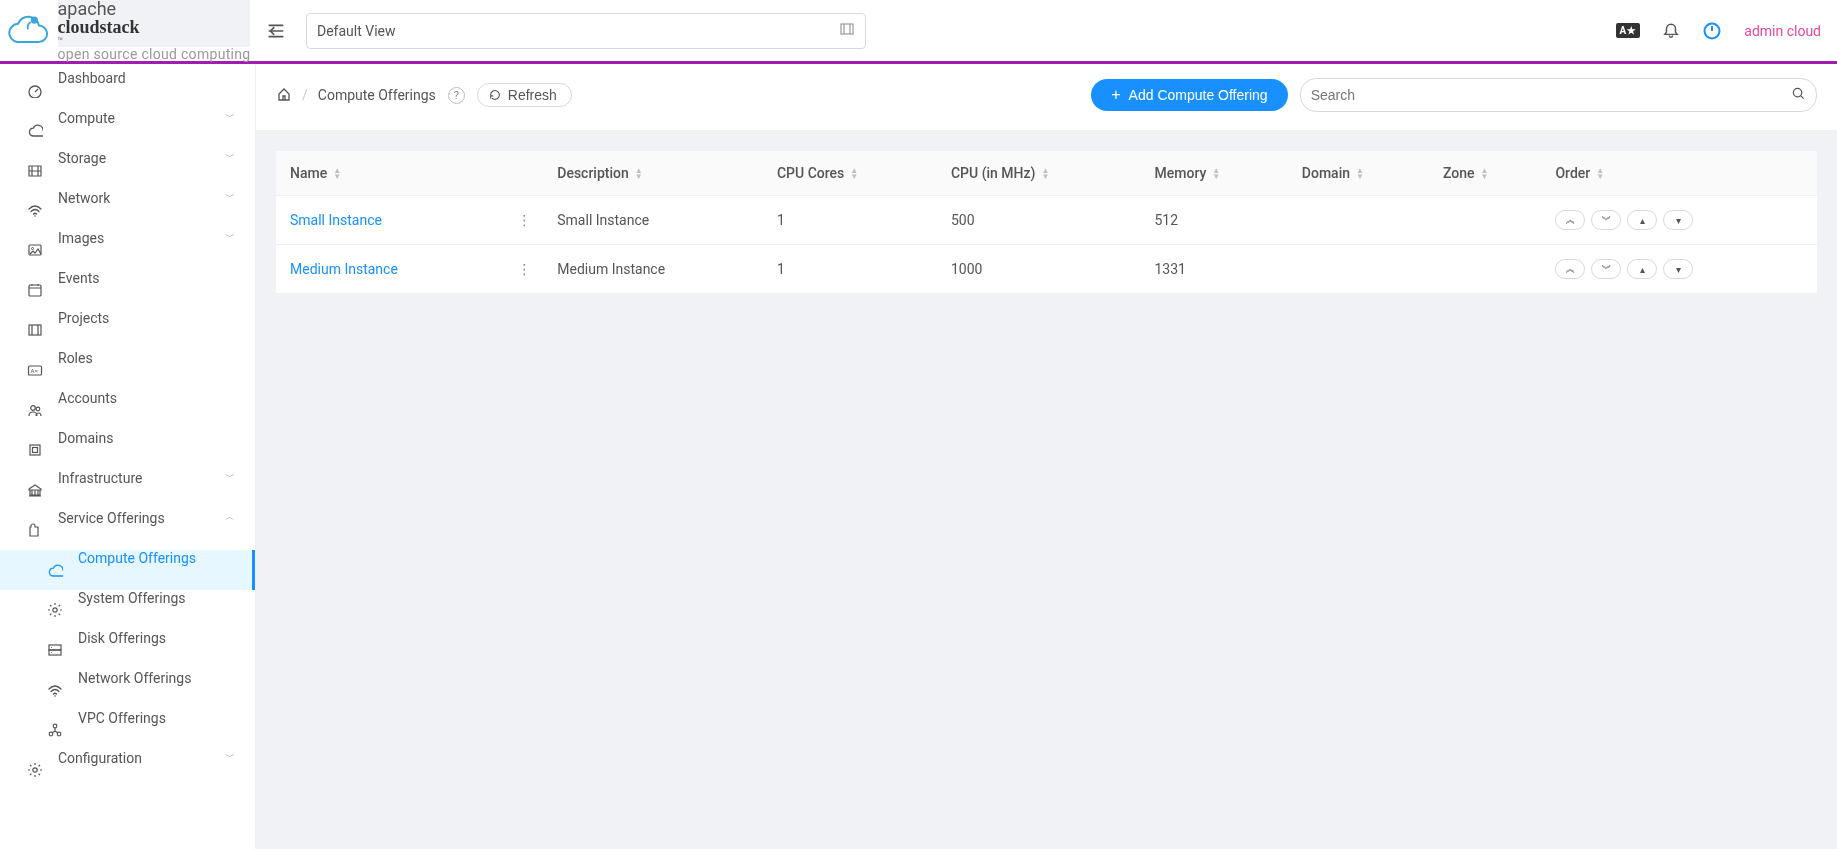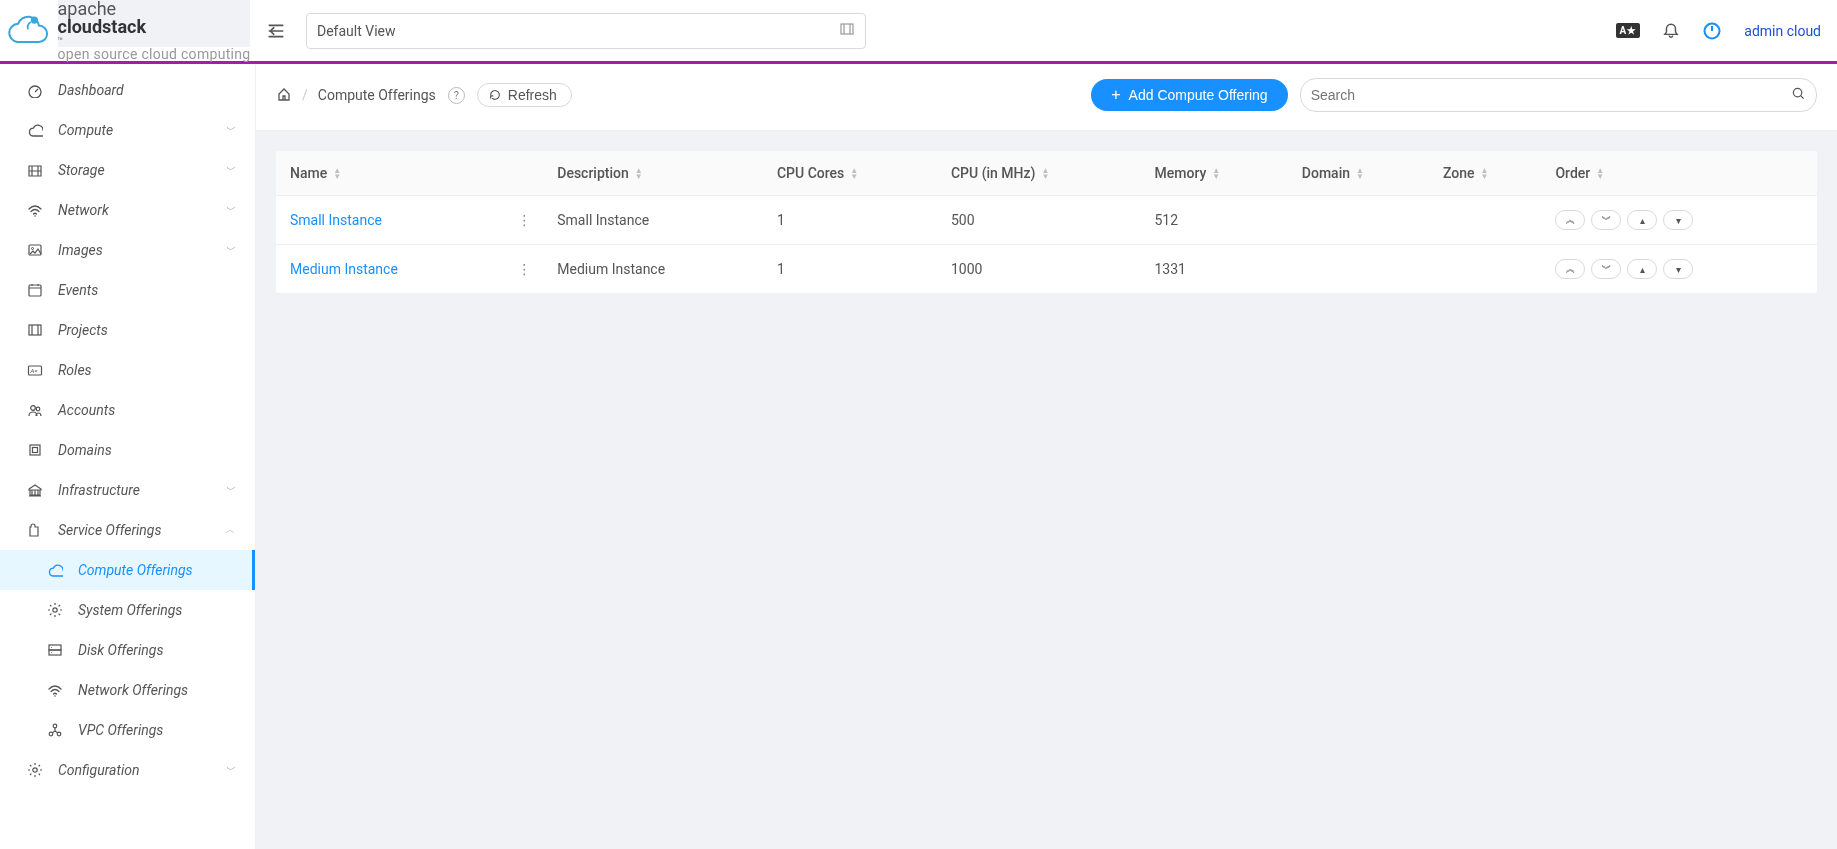--- a/index.html
+++ b/index.html
@@ -24,21 +24,21 @@
   .logo-block {
     width: 256px;
     display: flex;
     align-items: center;
     justify-content: center;
     gap: 8px;
   }
   .logo-svg { width: 44px; height: 40px; flex-shrink:0;}
   .logo-text { display: flex; flex-direction: column; line-height: 1.05; }
   .logo-text .main { font-size: 18px; letter-spacing: 0px; }
-  .logo-text .main b { font-weight: 700; }
+  .logo-text .main b { font-weight: 700; font-family: Liberation Serif, serif; }
   .logo-text .sub { font-size: 14px; color: #999; letter-spacing: 0.3px; }
   .menu-toggle { width: 40px; display:flex; align-items:center; justify-content:center; cursor:pointer; color:#555;}
   .view-select {
     flex: 0 0 560px;
     margin-left: 10px;
     height: 36px;
     border: 1px solid #d9d9d9;
     border-radius: 4px;
     display: flex;
     align-items: center;
@@ -49,43 +49,41 @@
   }
   .view-select .proj-icon { color:#999; }
   .header-spacer { flex: 1; }
   .header-right { display: flex; align-items: center; gap: 22px; }
   .lang-badge {
     background: #333; color: #fff; font-size: 10px; font-weight: 700;
     padding: 2px 4px; border-radius: 2px; letter-spacing: 0.5px;
   }
   .bell, .user-icon { color:#555; display:flex; }
   .user-icon svg { stroke:#1890ff; color:#1890ff; }
-  .user-name { color:#1d4ed8; }
+  .user-name { color:#ec4899; }
 
   
   .body { flex: 1; display: flex; min-height: 0; }
 
   
   .sidebar {
     width: 256px;
     border-right: 1px solid #f0f0f0;
     background:#fff;
     overflow-y: auto;
     padding-top: 6px;
   }
   .menu-item {
     display: flex;
-    align-items: center;
     height: 40px;
     padding: 0 20px 0 26px;
     color: #555;
     cursor: pointer;
     position: relative;
     user-select: none;
-    font-style: italic;
   }
   .menu-item .mi-icon { width: 18px; margin-right: 14px; display:flex; align-items:center; justify-content:center; }
   .menu-item .mi-icon svg { width:16px; height:16px; }
   .menu-item .mi-label { flex: 1; }
   .menu-item .chev { color:#999; font-size:10px; }
   .menu-sub .menu-item { padding-left: 46px; }
   .menu-item.active {
     background: #e6f7ff;
     color: #1890ff;
   }

